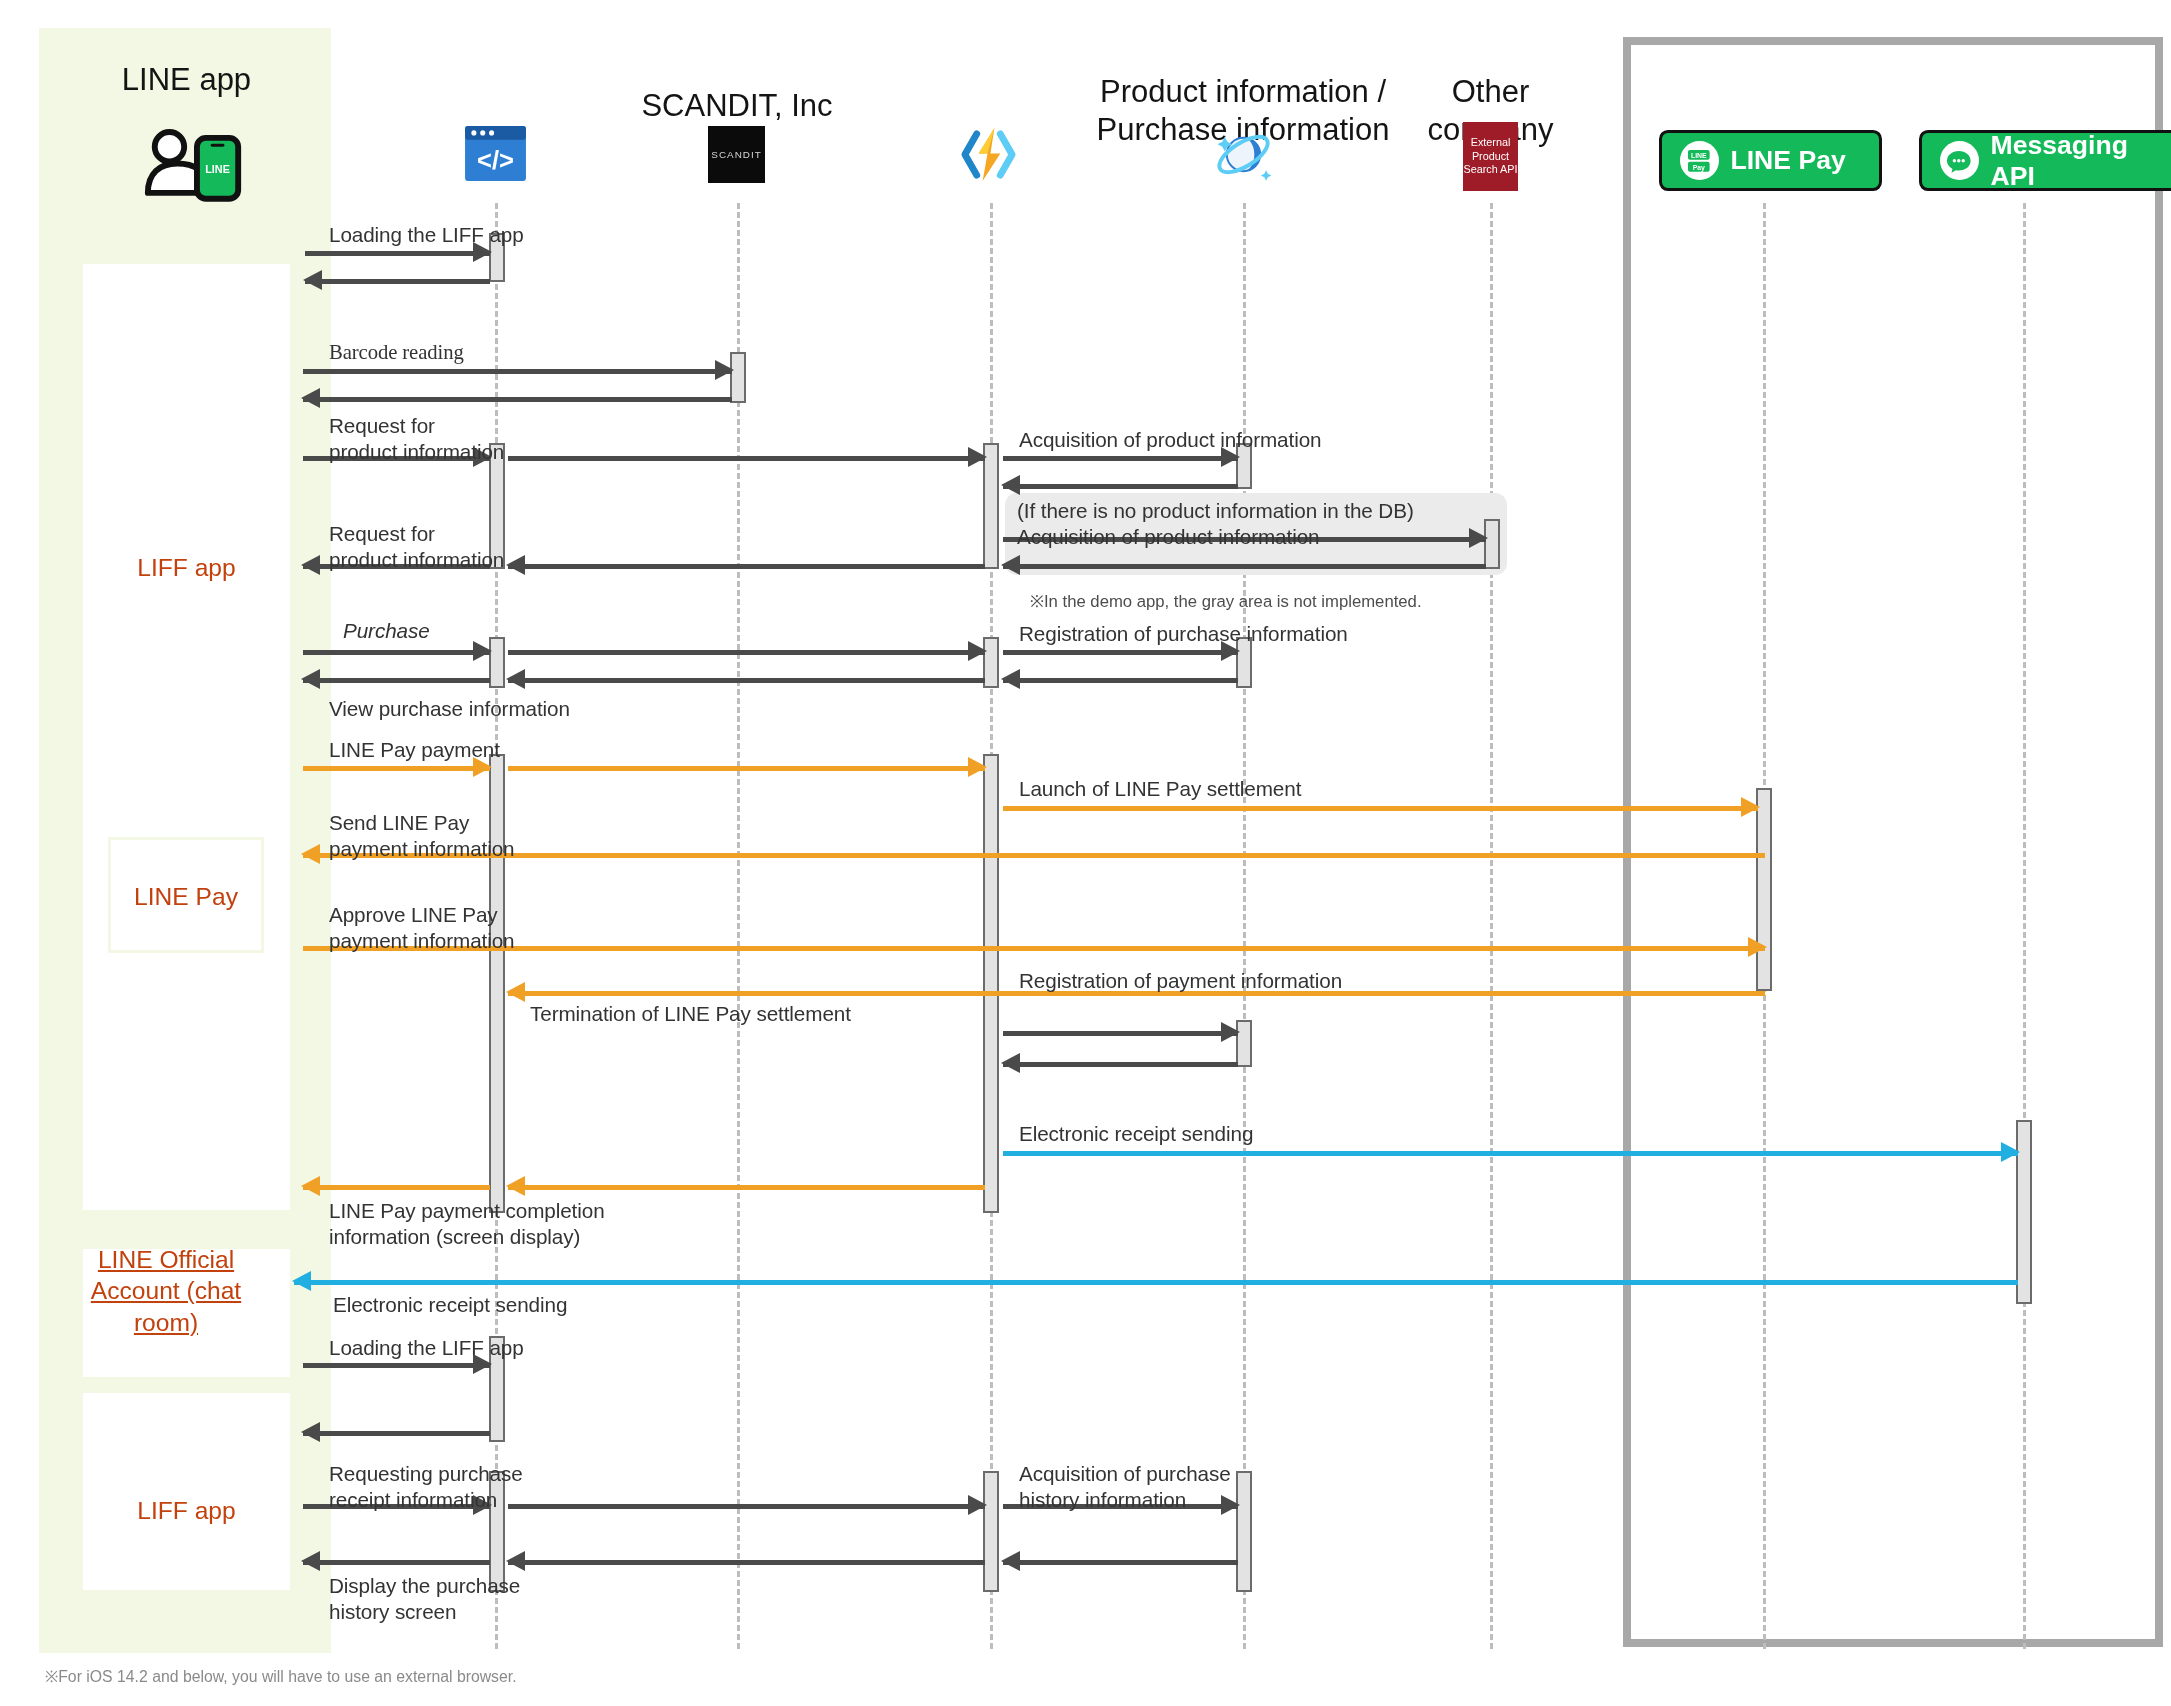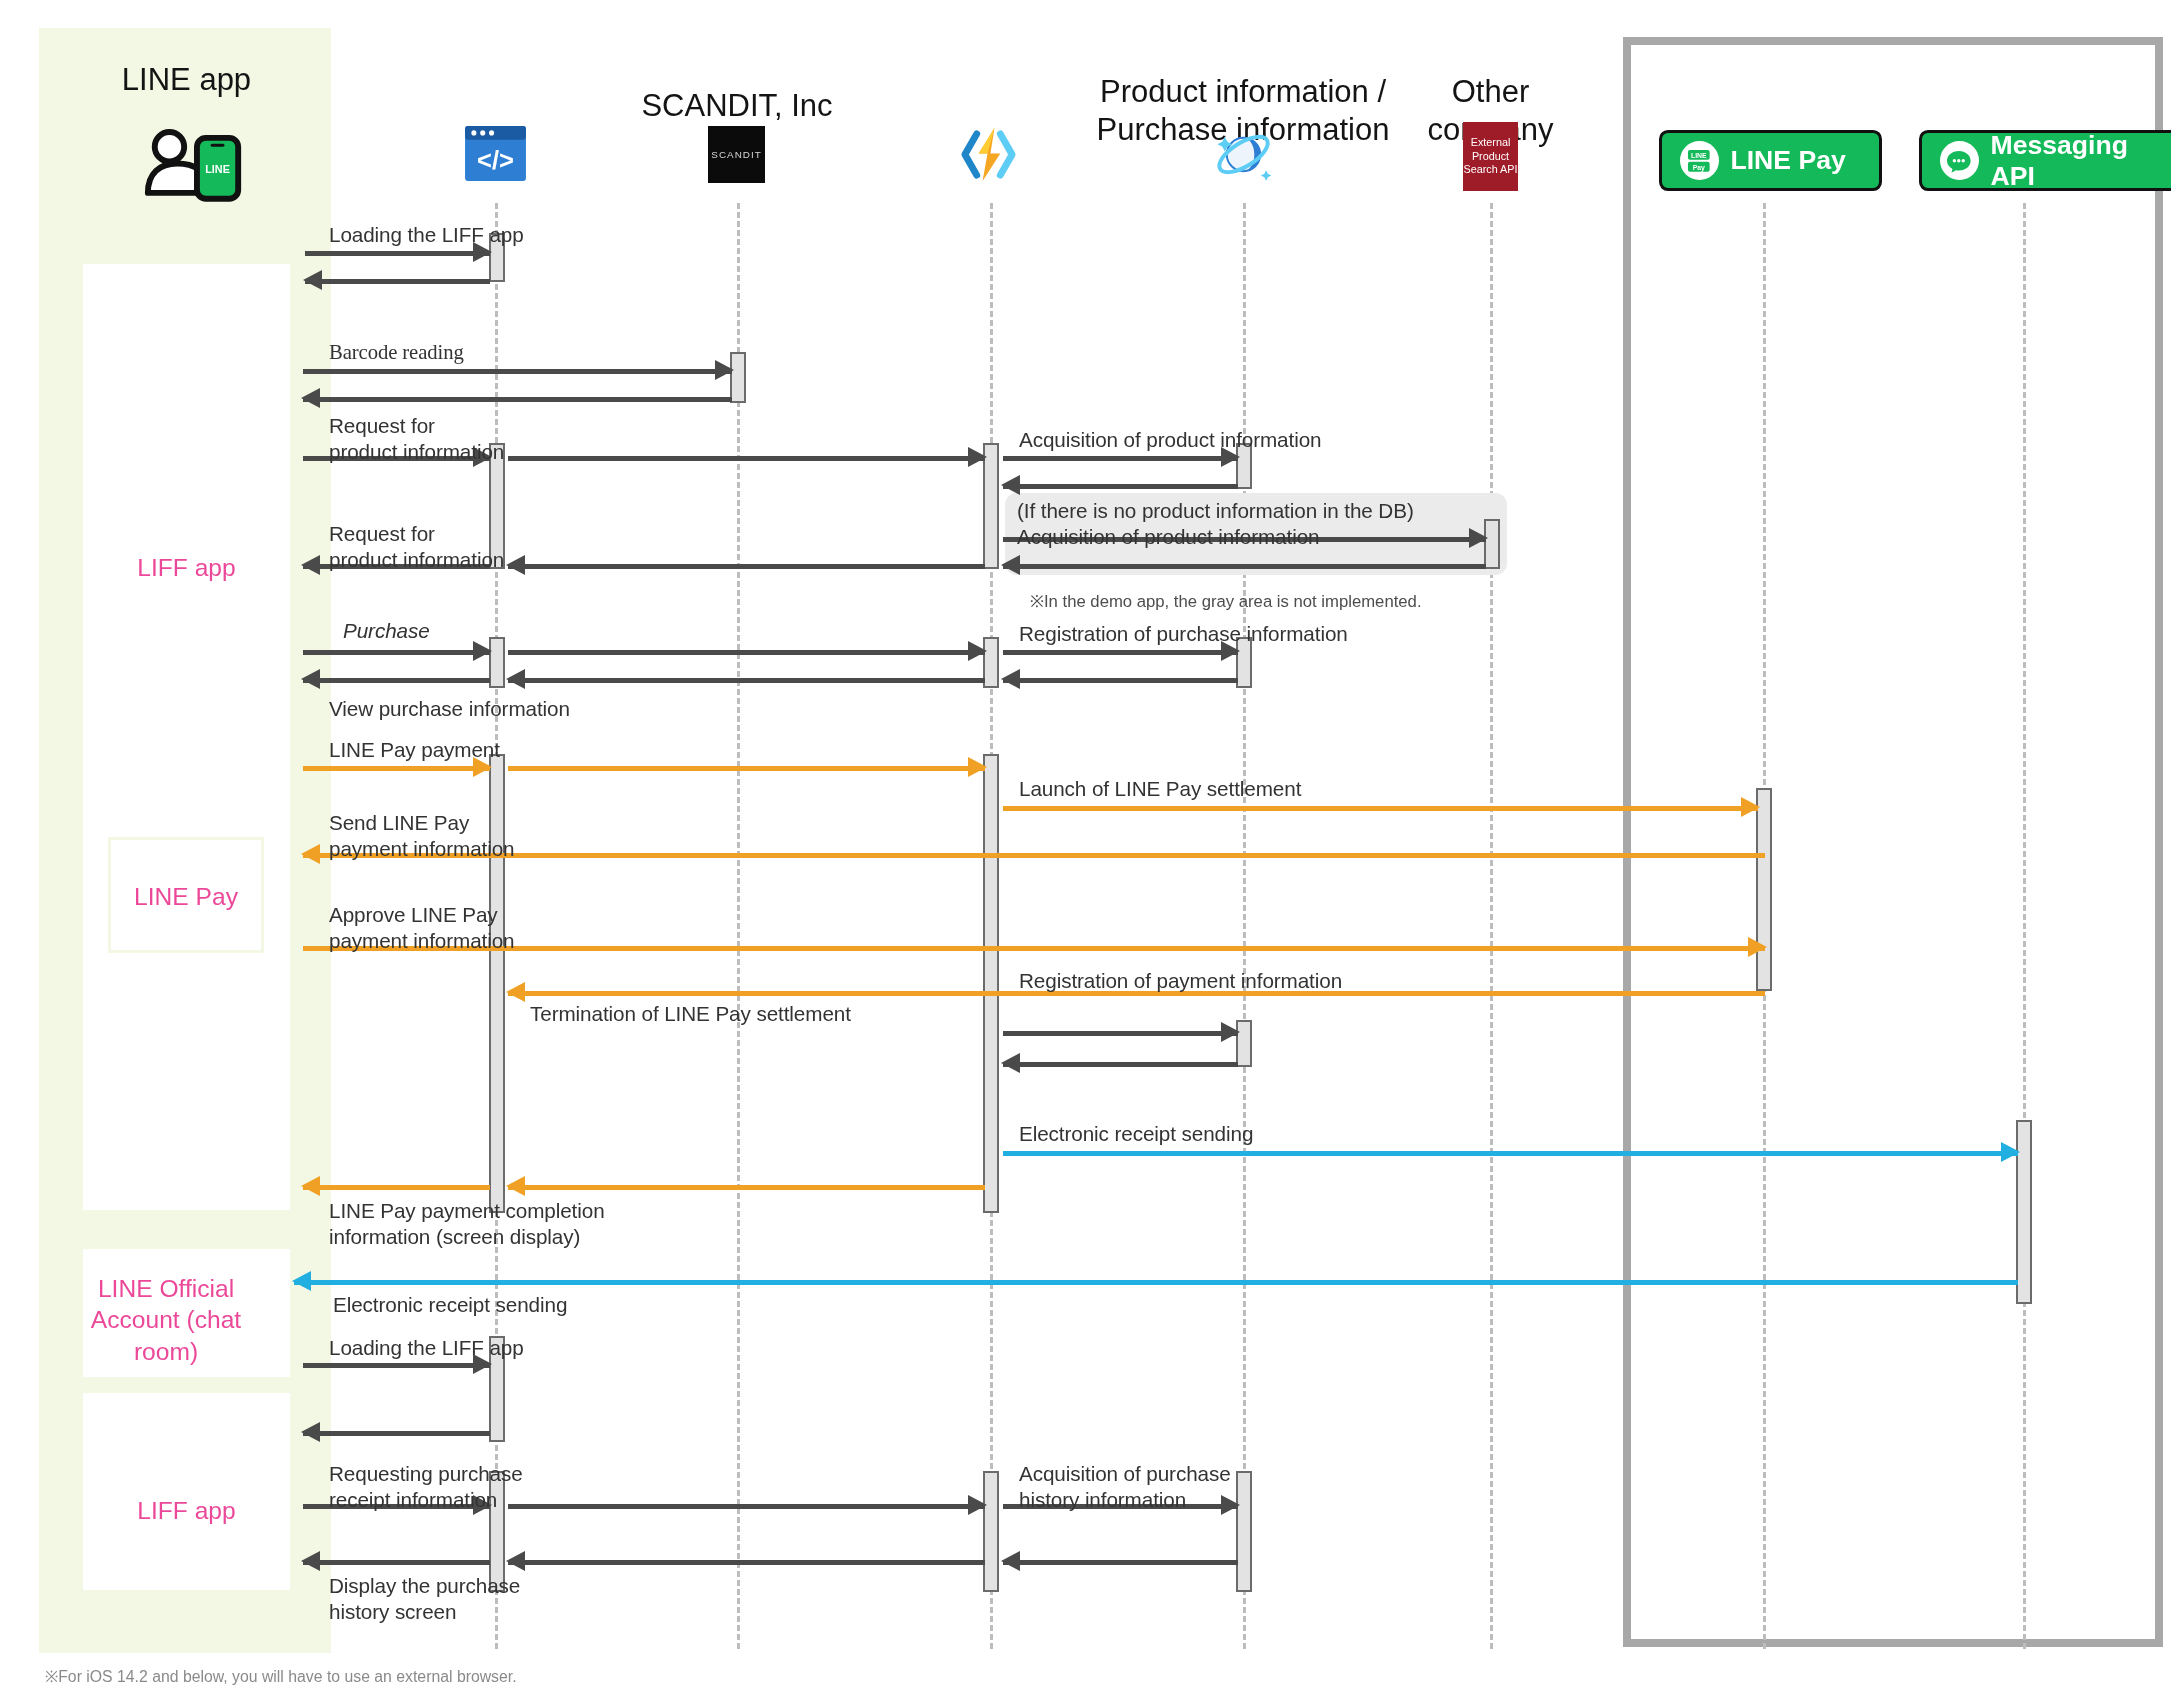--- a/index.html
+++ b/index.html
@@ -16,21 +16,21 @@
 
   
   .green-band {
     position:absolute; left:39px; top:27.6px; width:292px; height:1625px;
     background:#f2f8e3;
   }
   .white-box {
     position:absolute; background:#ffffff;
   }
   .band-label {
-    position:absolute; text-align:center; font-size:24.6px; color:#ec4899;
+    position:absolute; text-align:center; font-size:24.6px; color:#c2410c;
     line-height:1.28; font-family:"Liberation Sans", sans-serif;
   }
 
   
   .actor-title {
     position:absolute; text-align:center; font-size:31px; color:#141414;
     line-height:1.22; white-space:pre-line;
   }
   .actor-icon { position:absolute; }
 
@@ -124,21 +124,21 @@
     <svg width="108" height="89" viewBox="0 0 110 90">
       <path d="M30 16 a15 15 0 1 1 0 30 a15 15 0 1 1 0 -30 Z M8 78 c0 -20 12 -30 30 -30 c8 0 16 2 22 6 l0 24 Z" fill="#ffffff" stroke="#111111" stroke-width="6" stroke-linejoin="round"></path>
       <rect x="58" y="22" width="42" height="62" rx="9" fill="#14ba5a" stroke="#111111" stroke-width="6"></rect>
       <rect x="72" y="28" width="14" height="3" rx="1.5" fill="#111111"></rect>
       <text x="79" y="58" font-family="Liberation Sans, sans-serif" font-size="11" font-weight="bold" fill="#ffffff" text-anchor="middle">LINE</text>
     </svg>
   </div>
 
   <div class="band-label" style="left:83px; top:552px; width:207px;">LIFF app</div>
   <div class="band-label" style="left:108px; top:881px; width:156px;">LINE Pay</div>
-  <div class="band-label" style="left:83px; top:1273px; width:166px;">LINE Official
+  <div class="band-label" style="left:83px; top:1244px; width:166px;text-decoration:underline;">LINE Official
 Account
 (chat room)</div>
   <div class="band-label" style="left:83px; top:1495px; width:207px;">LIFF app</div>
 
   <div class="actor-icon" style="left:465px; top:126px;">
     <svg width="61" height="55" viewBox="0 0 62 56">
       <rect x="0" y="0" width="62" height="56" rx="3" fill="#2e7fd4"></rect>
       <rect x="0" y="0" width="62" height="14" rx="3" fill="#1b5ba3"></rect>
       <circle cx="9" cy="7" r="2.6" fill="#ffffff"></circle>
       <circle cx="18" cy="7" r="2.6" fill="#ffffff"></circle>

